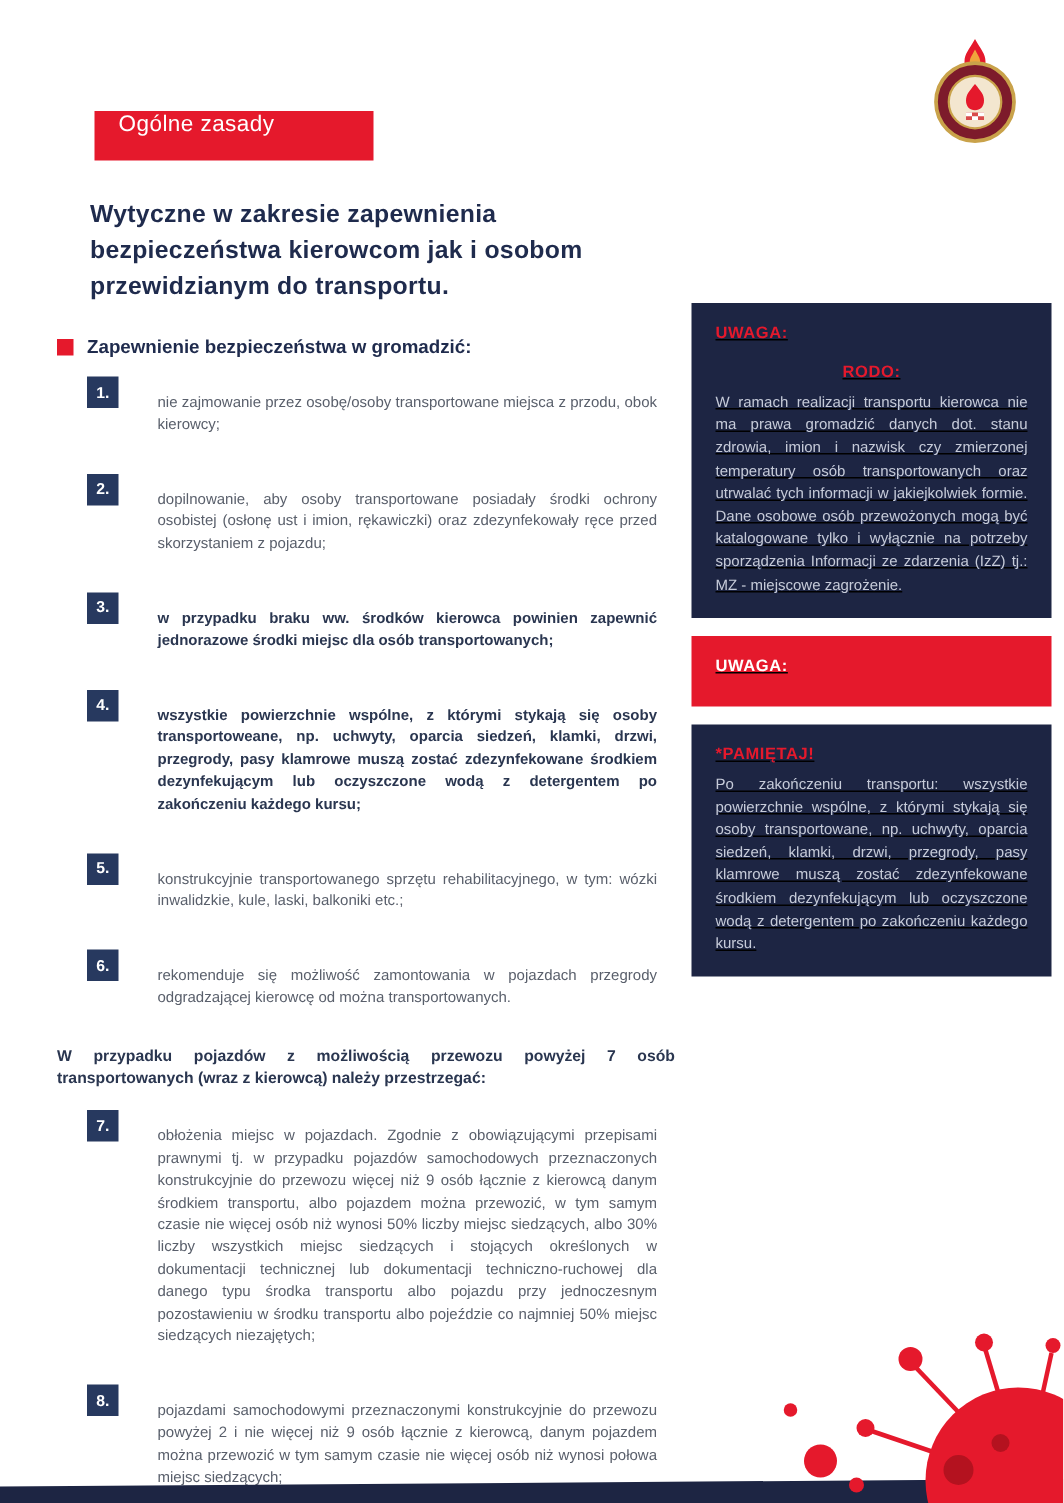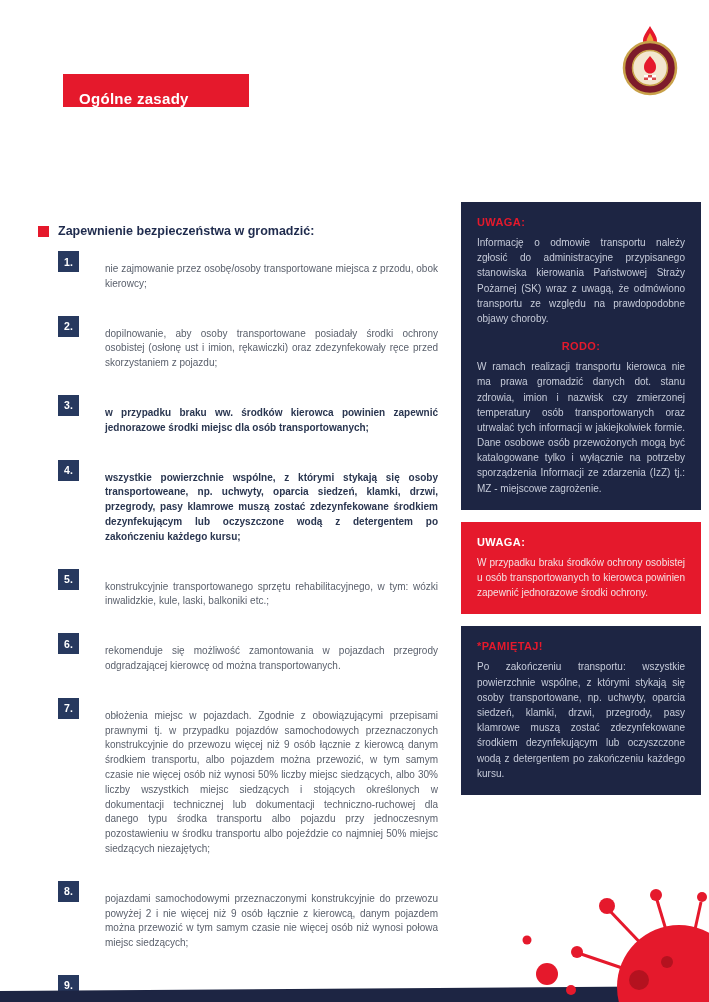--- a/index.html
+++ b/index.html
@@ -3,23 +3,23 @@
 <meta charset="utf-8">
 <style>
   html,body{margin:0;padding:0;background:#ffffff;}
   .page{
     position:relative;width:709px;height:1002px;overflow:hidden;background:#ffffff;
     font-family:"Liberation Sans", sans-serif;
   }
   
   .banner{
     position:absolute;left:63px;top:74px;height:33px;min-width:186px;
-    background:#e5192c;color:#ffffff;display:flex;align-items:flex-end;
+    background:#e5192c;color:#ffffff;display:flex;align-items:flex-start;
     padding:0 16px;box-sizing:border-box;
-    font-size:15px;font-weight:bold;letter-spacing:.3px;
+    font-size:15px;font-weight:normal;letter-spacing:.3px;
   }
   
   .logo{position:absolute;right:24px;top:24px;width:70px;height:72px;}
   
   .title{
     position:absolute;left:60px;top:132px;width:395px;margin:0;
     color:#1f2b4d;font-size:16.5px;line-height:1.45;font-weight:bold;letter-spacing:.2px;
   }
   
   .left-col{position:absolute;left:38px;top:224px;width:412px;}
@@ -35,21 +35,21 @@
     margin-right:14px;margin-top:1px;
   }
   .txt{
     margin:12px;flex:1;color:#595f6b;font-size:10px;line-height:1.48;text-align:justify;
   }
   .item.bold .txt{color:#2a3650;font-weight:bold;}
   .subsection{
     margin:2px 0 12px 0;color:#2a3650;font-size:10.5px;font-weight:bold;line-height:1.45;text-align:justify;
   }
   
-  .right-col{position:absolute;left:461px;top:202px;width:240px;display:flex;flex-direction:column;gap:12px;}
+  .right-col{position:absolute;left:461px;top:202px;width:240px;display:flex;flex-direction:column;gap:12px;text-decoration:underline;}
   .box{box-sizing:border-box;padding:14px 16px;}
   .box.dark{background:#1d2543;}
   .box.red{background:#e5192c;}
   .box-label{margin:0 0 7px 0;font-size:11px;font-weight:bold;letter-spacing:.4px;}
   .red-label{color:#e5192c;}
   .white-label{color:#ffffff;}
   .rodo{margin-top:14px;text-align:center;}
   .box-text{margin:0;font-size:10px;line-height:1.52;text-align:justify;color:#c6cbd9;}
   .box.red .box-text{color:#f6dfe1;}
   
@@ -76,20 +76,21 @@
       <circle cx="35" cy="44" r="26" fill="#7d1b2b" stroke="#c9a24a" stroke-width="2.5"></circle>
       <circle cx="35" cy="44" r="17.5" fill="#f3e6cf" stroke="#c9a24a" stroke-width="1.5"></circle>
       <path d="M35 32 C31 37 29 39 29 43 C29 47 31.5 49.5 35 49.5 C38.5 49.5 41 47 41 43 C41 39 39 37 35 32 Z" fill="#e5192c"></path>
       <rect x="29" y="51" width="12" height="5" fill="#d94b4b"></rect>
       <rect x="29" y="51" width="4" height="2.5" fill="#ffffff"></rect>
       <rect x="37" y="51" width="4" height="2.5" fill="#ffffff"></rect>
       <rect x="33" y="53.5" width="4" height="2.5" fill="#ffffff"></rect>
     </svg>
   </div>
 
+  <h1 class="title">Wytyczne w zakresie zapewnienia bezpieczeństwa kierowcom jak i osobom przewidzianym do transportu.</h1>
 
   <div class="left-col">
     <div class="section-header">
       <span class="red-square"></span>
       <span>Zapewnienie bezpieczeństwa w gromadzić:</span>
     </div>
 
     <div class="item">
       <span class="num">1.</span>
       <p class="txt">nie zajmowanie przez osobę/osoby transportowane miejsca z przodu, obok kierowcy;</p>
@@ -108,45 +109,44 @@
     </div>
     <div class="item">
       <span class="num">5.</span>
       <p class="txt">konstrukcyjnie transportowanego sprzętu rehabilitacyjnego, w tym: wózki inwalidzkie, kule, laski, balkoniki etc.;</p>
     </div>
     <div class="item">
       <span class="num">6.</span>
       <p class="txt">rekomenduje się możliwość zamontowania w pojazdach przegrody odgradzającej kierowcę od można transportowanych.</p>
     </div>
 
+    <p class="subsection">W przypadku pojazdów z możliwością przewozu powyżej 7 osób transportowanych (wraz z kierowcą) należy przestrzegać:</p>
 
     <div class="item">
       <span class="num">7.</span>
       <p class="txt">obłożenia miejsc w pojazdach. Zgodnie z obowiązującymi przepisami prawnymi tj. w przypadku pojazdów samochodowych przeznaczonych konstrukcyjnie do przewozu więcej niż 9 osób łącznie z kierowcą danym środkiem transportu, albo pojazdem można przewozić, w tym samym czasie nie więcej osób niż wynosi 50% liczby miejsc siedzących, albo 30% liczby wszystkich miejsc siedzących i stojących określonych w dokumentacji technicznej lub dokumentacji techniczno-ruchowej dla danego typu środka transportu albo pojazdu przy jednoczesnym pozostawieniu w środku transportu albo pojeździe co najmniej 50% miejsc siedzących niezajętych;</p>
     </div>
     <div class="item">
       <span class="num">8.</span>
       <p class="txt">pojazdami samochodowymi przeznaczonymi konstrukcyjnie do przewozu powyżej 2 i nie więcej niż 9 osób łącznie z kierowcą, danym pojazdem można przewozić w tym samym czasie nie więcej osób niż wynosi połowa miejsc siedzących;</p>
     </div>
     <div class="item">
       <span class="num">9.</span>
     </div>
   </div>
 
   <aside class="right-col">
     <div class="box dark">
       <p class="box-label red-label">UWAGA:</p>
-      <p class="box-text">Informację o odmowie transportu należy zgłosić do administracyjne przypisanego stanowiska kierowania Państwowej Straży Pożarnej (SK) wraz z uwagą, że odmówiono transportu ze względu na prawdopodobne objawy choroby.</p>
       <p class="box-label red-label rodo">RODO:</p>
       <p class="box-text">W ramach realizacji transportu kierowca nie ma prawa gromadzić danych dot. stanu zdrowia, imion i nazwisk czy zmierzonej temperatury osób transportowanych oraz utrwalać tych informacji w jakiejkolwiek formie. Dane osobowe osób przewożonych mogą być katalogowane tylko i wyłącznie na potrzeby sporządzenia Informacji ze zdarzenia (IzZ) tj.: MZ - miejscowe zagrożenie.</p>
     </div>
 
     <div class="box red">
       <p class="box-label white-label">UWAGA:</p>
-      <p class="box-text">W przypadku braku środków ochrony osobistej u osób transportowanych to kierowca powinien zapewnić jednorazowe środki ochrony.</p>
     </div>
 
     <div class="box dark">
       <p class="box-label red-label">*PAMIĘTAJ!</p>
       <p class="box-text">Po zakończeniu transportu: wszystkie powierzchnie wspólne, z którymi stykają się osoby transportowane, np. uchwyty, oparcia siedzeń, klamki, drzwi, przegrody, pasy klamrowe muszą zostać zdezynfekowane środkiem dezynfekującym lub oczyszczone wodą z detergentem po zakończeniu każdego kursu.</p>
     </div>
   </aside>
 
   <div class="footer-bar"></div>
 

